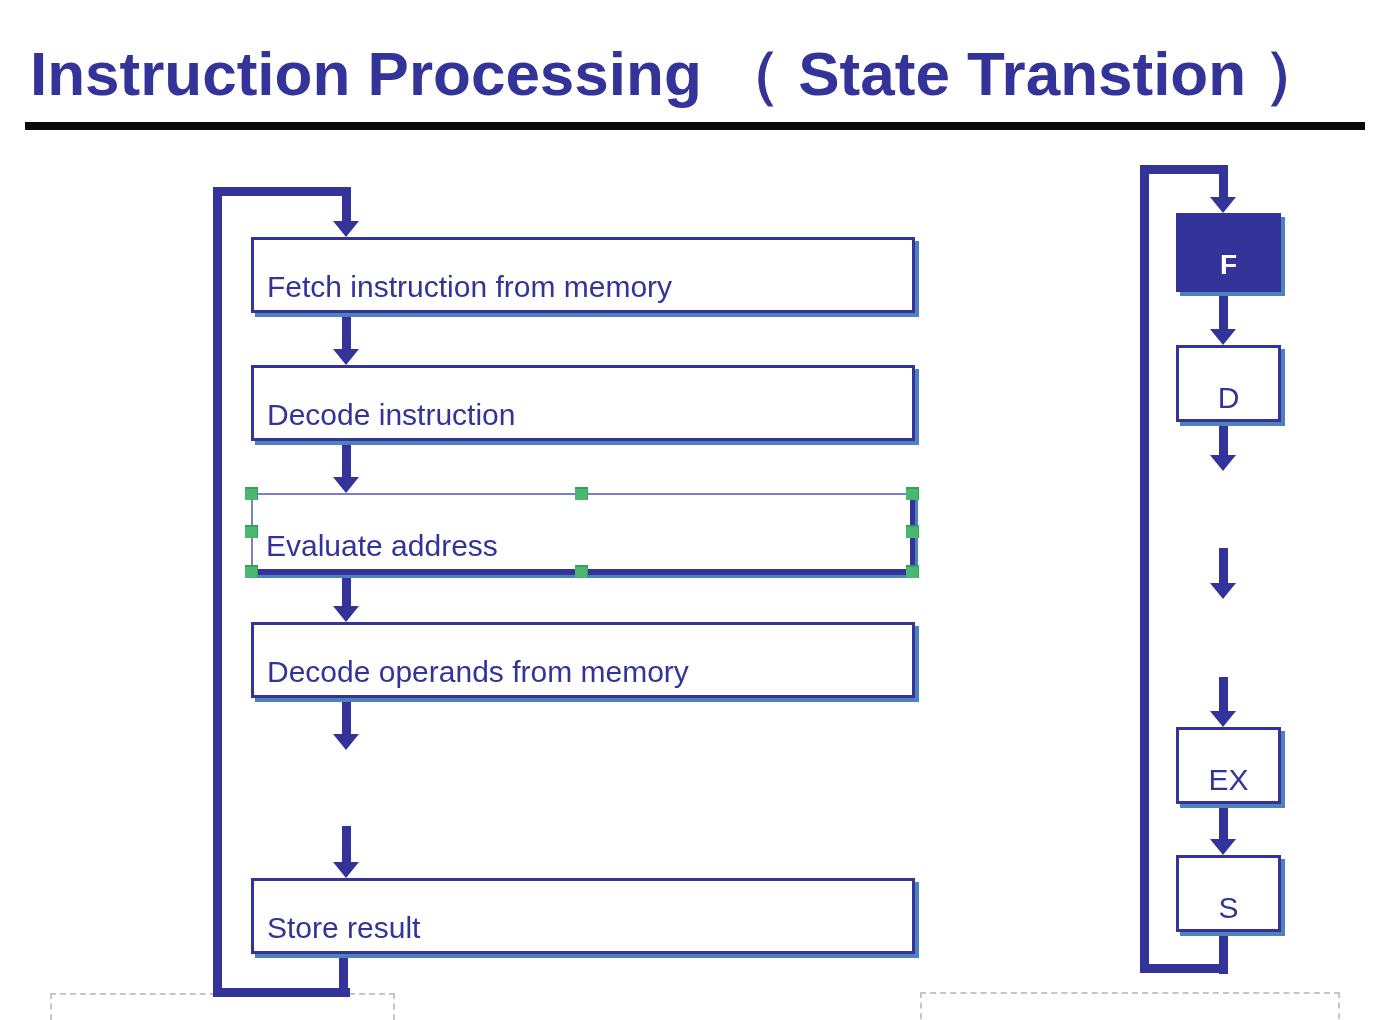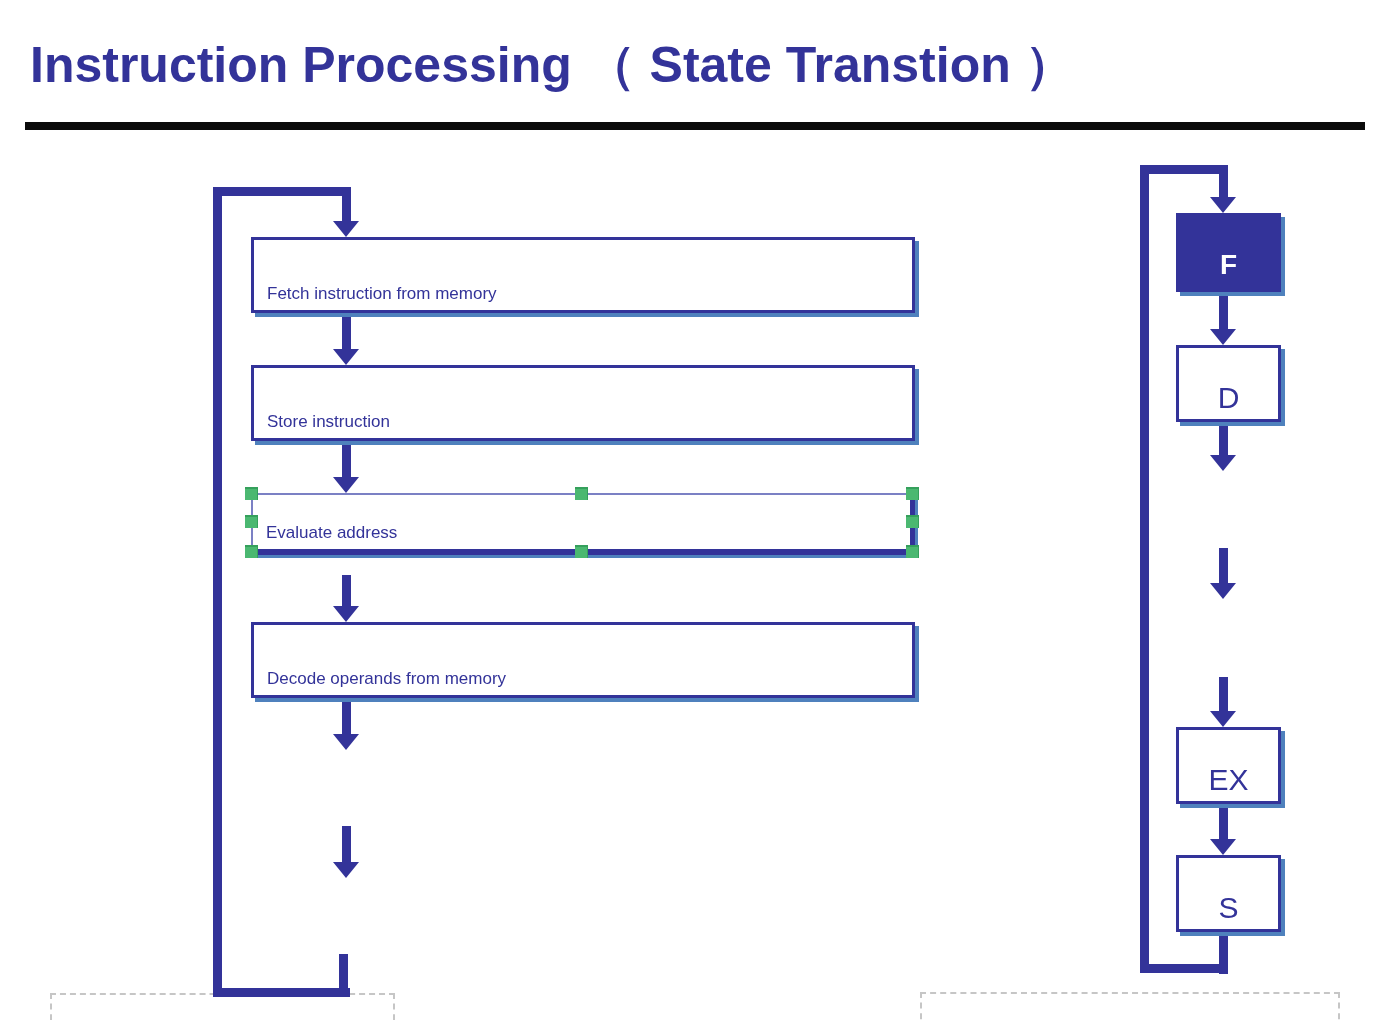--- a/index.html
+++ b/index.html
@@ -15,21 +15,21 @@
     --state-f-text:#ffffff;
   }
   *{margin:0;padding:0;box-sizing:border-box;}
   html,body{background:#ffffff;}
   .slide{
     position:relative;width:1375px;height:1020px;background:#fff;
     overflow:hidden;font-family:"Liberation Sans",sans-serif;
   }
   .page-title{
     position:absolute;left:30px;top:32px;
-    font-size:50px;font-weight:bold;color:var(--accent);
+    font-size:62px;font-weight:bold;color:var(--accent);
     letter-spacing:0px;white-space:nowrap;
   }
   .title-rule{
     position:absolute;left:25px;top:122px;width:1340px;height:8px;
     background:var(--title-rule);
   }
 
   
   .placeholder{
     position:absolute;border:2px dashed var(--placeholder-border);
@@ -67,26 +67,26 @@
   
   .fbox{
     position:absolute;left:251px;width:664px;height:76px;
     background:var(--box-fill);
     border:3px solid var(--accent);
     box-shadow:4px 4px 0 var(--box-shadow);
     z-index:3;
   }
   .fbox .lbl{
     position:absolute;left:13px;bottom:6px;
-    font-size:17px;color:var(--accent);white-space:nowrap;
+    font-size:30px;color:var(--accent);white-space:nowrap;
   }
 
   
   .fbox.selected{
-    height:62px;
+    height:82px;
     border-top:2px solid var(--selection-outline);
     border-left:2px solid var(--selection-outline);
     border-right:5px solid var(--accent);
     border-bottom:6px solid var(--accent);
     box-shadow:3px 3px 0 var(--box-shadow);
     z-index:4;
   }
   .handle{
     position:absolute;width:13px;height:13px;
     background:var(--selection-handle);
@@ -153,36 +153,39 @@
   </div>
   <div class="arrow" style="left:333px;top:826px;height:52px">
     <div class="shaft"></div>
     <div class="head"></div>
   </div>
 
   <div class="fbox" style="top:237px">
     <span class="lbl">Fetch instruction from memory</span>
   </div>
   <div class="fbox" style="top:365px">
-    <span class="lbl">Store instruction</span>
+    <span class="lbl">Decode instruction</span>
   </div>
   <div class="fbox selected" style="top:493px">
     <span class="lbl">Evaluate address</span>
     <div class="handle h-nw"></div>
     <div class="handle h-n"></div>
     <div class="handle h-ne"></div>
     <div class="handle h-w"></div>
     <div class="handle h-e"></div>
     <div class="handle h-sw"></div>
     <div class="handle h-s"></div>
     <div class="handle h-se"></div>
   </div>
   <div class="fbox" style="top:622px">
     <span class="lbl">Decode operands from memory</span>
   </div>
+  <div class="fbox" style="top:878px">
+    <span class="lbl">Store result</span>
+  </div>
 
   <div class="loop right"></div>
   <div class="stub right"></div>
   <div class="arrow" style="left:1210px;top:165px;height:48px">
     <div class="shaft"></div>
     <div class="head"></div>
   </div>
 
   <div class="arrow" style="left:1210px;top:292px;height:53px">
     <div class="shaft"></div>

